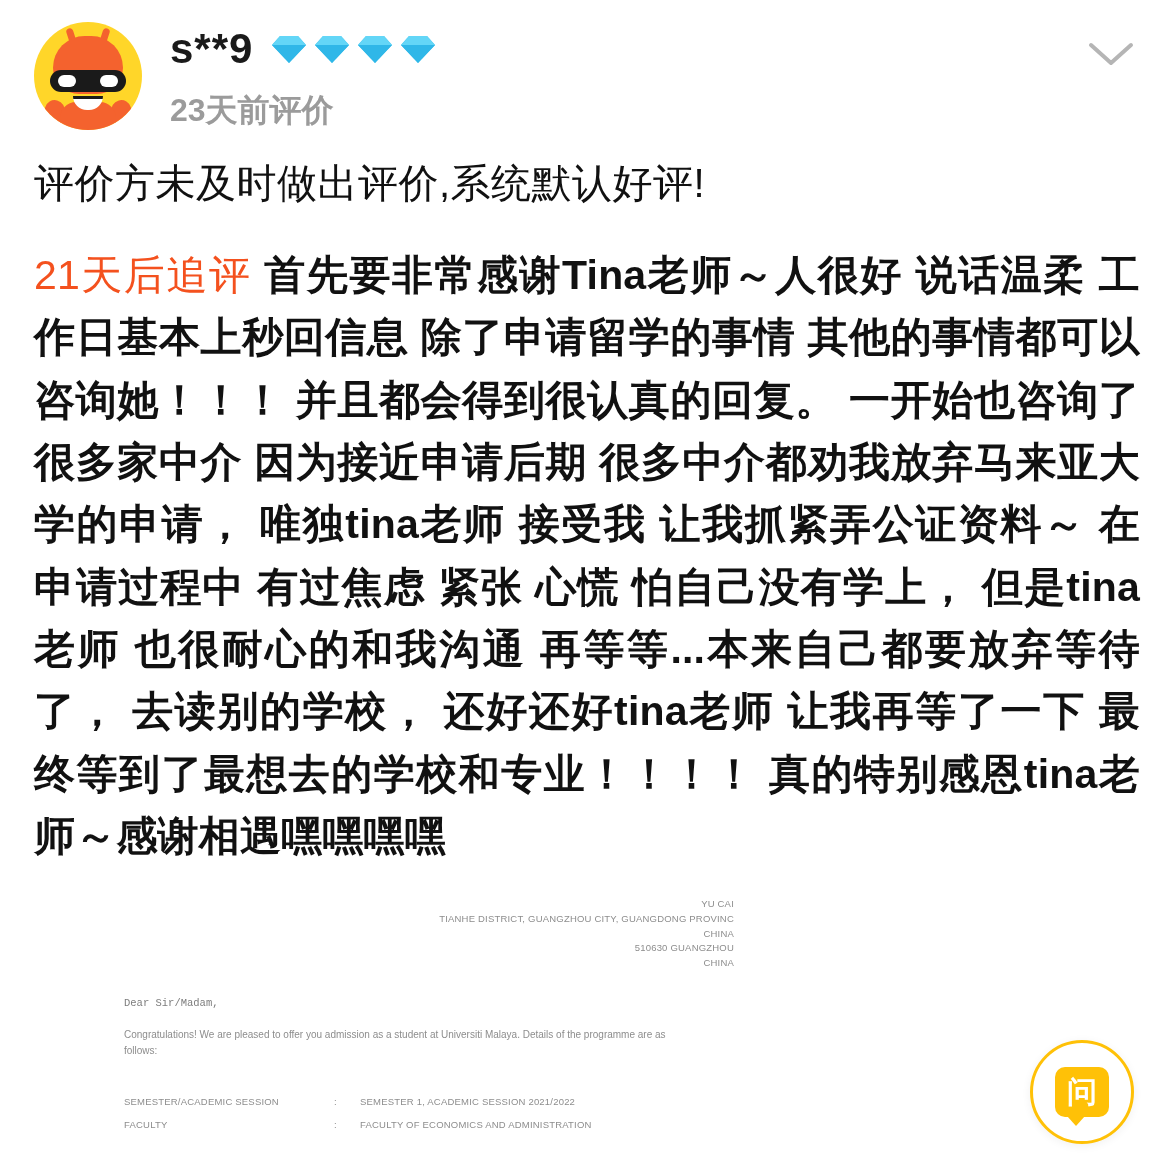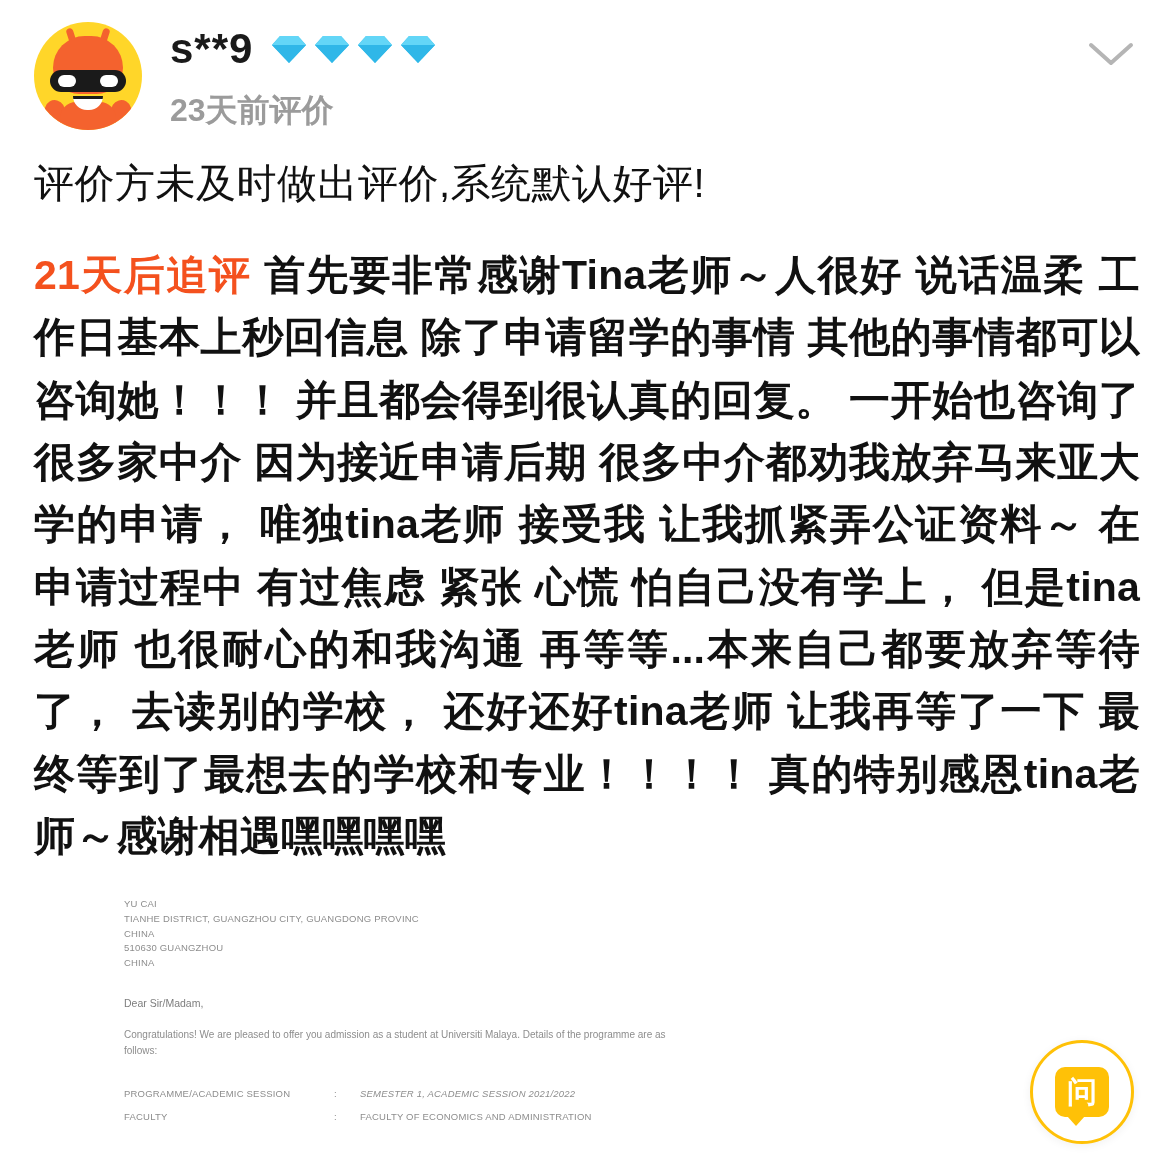--- a/index.html
+++ b/index.html
@@ -176,56 +176,58 @@
     font-size: 41px;
     font-weight: bold;
     color: #111111;
     line-height: 1.52;
     letter-spacing: 0.2px;
     text-align: justify;
   }
 
   .followup-tag {
     color: #F4511E;
-    font-weight: bold;
+    font-weight: normal;
   }
 
   
   .doc-wrap {
     margin: 30px 0 0 90px;
     width: 610px;
     background: #ffffff;
     font-family: "Liberation Sans", sans-serif;
     color: #8b8b8b;
     transform: scale(1);
   }
   .doc-addr {
     font-size: 9.5px;
     line-height: 1.55;
     letter-spacing: 0.2px;
     color: #8d8d8d;
     margin-bottom: 26px;
+    text-align: right;
   }
   .doc-salut {
     font-size: 10.5px;
     color: #7d7d7d;
     margin-bottom: 18px;
+    font-family: Liberation Mono, monospace;
   }
   .doc-title {
     font-size: 10.5px;
     font-weight: bold;
     color: #4d4d4d;
     margin-bottom: 20px;
     letter-spacing: 0.2px;
   }
   .doc-para {
     font-size: 10px;
     line-height: 1.6;
     color: #8d8d8d;
-    margin-bottom: 24px;
+    margin-bottom: 32px;
     max-width: 560px;
   }
   .doc-table {
     width: 100%;
     border-collapse: collapse;
     font-size: 9.5px;
     color: #8d8d8d;
   }
   .doc-table td {
     padding: 4.5px 0;
@@ -356,23 +358,23 @@
       <div class="doc-addr" style="white-space: pre-line;">YU CAI
 TIANHE DISTRICT, GUANGZHOU CITY, GUANGDONG PROVINC
 CHINA
 510630 GUANGZHOU
 CHINA</div>
       <div class="doc-salut">Dear Sir/Madam,</div>
       <div class="doc-para">Congratulations! We are pleased to offer you admission as a student at Universiti Malaya. Details of the programme are as follows:</div>
       <table class="doc-table">
         <tbody>
           <tr>
-            <td class="k">PROGRAMME/ACADEMIC SESSION</td>
+            <td class="k">SEMESTER/ACADEMIC SESSION</td>
             <td class="c">:</td>
-            <td class="v" style="white-space: pre-line; font-style: italic;">SEMESTER 1, ACADEMIC SESSION 2021/2022</td>
+            <td class="v" style="white-space: pre-line;">SEMESTER 1, ACADEMIC SESSION 2021/2022</td>
           </tr>
           <tr>
             <td class="k">FACULTY</td>
             <td class="c">:</td>
             <td class="v" style="white-space: pre-line;">FACULTY OF ECONOMICS AND ADMINISTRATION</td>
           </tr>
 
         </tbody>
       </table>
     </div>

